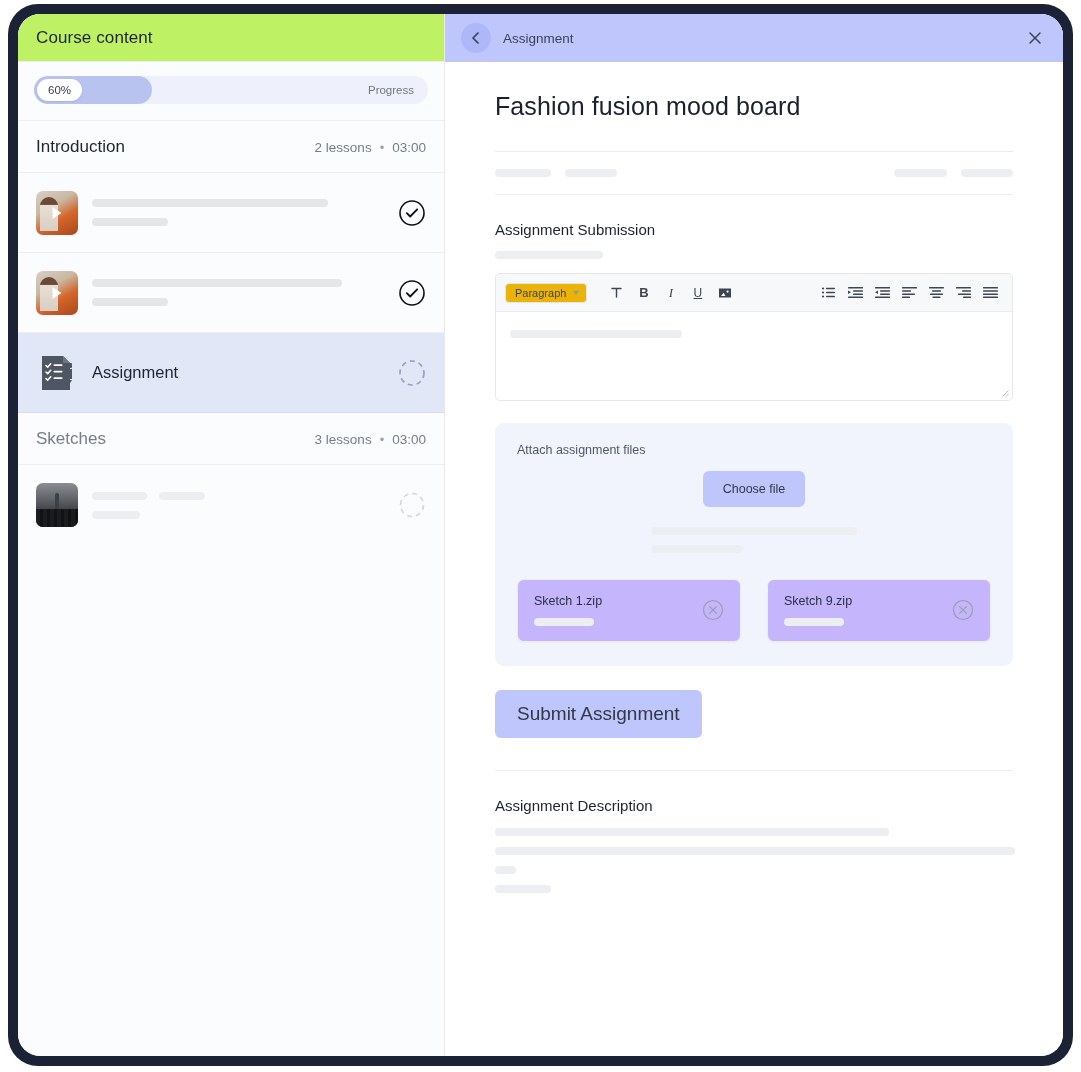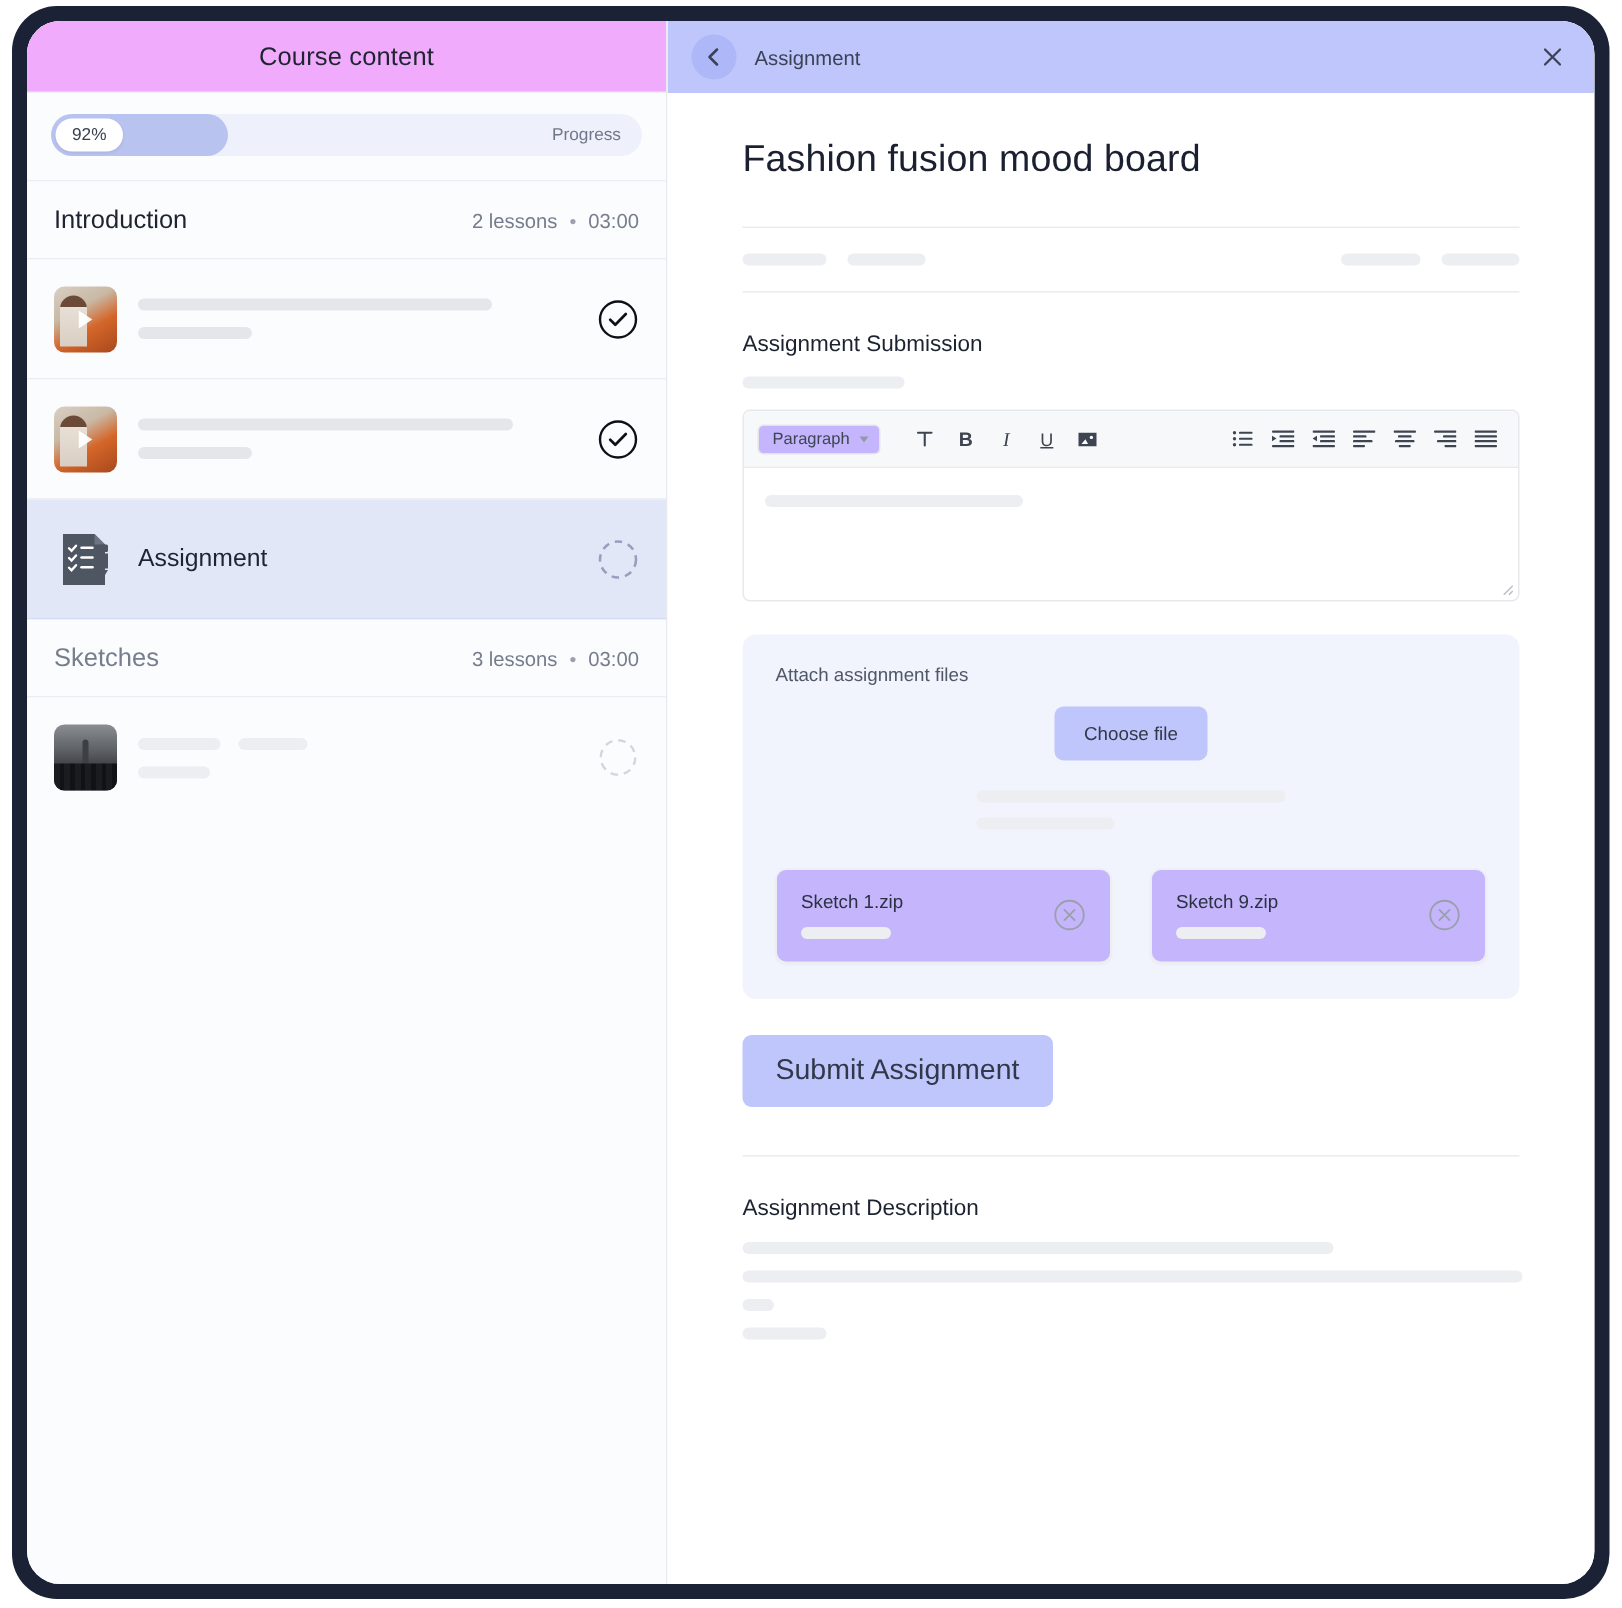--- a/index.html
+++ b/index.html
@@ -35,23 +35,22 @@
     height: 100%;
     background: #fbfcfe;
     border-right: 1px solid #e8eaf0;
     flex: 0 0 427px;
     overflow: hidden;
   }
   .sidebar-header {
     height: 48px;
     display: flex; align-items: center;
     padding: 15px 18px;
-    background: #f0abfc;
+    background: #bef264;
     border-bottom: 1px solid #eceef3;
-    justify-content: center;
   }
   .sidebar-title {
     font-size: 17px;
     color: #1e2430;
     letter-spacing: .1px;
   }
 
   
   .progress-wrap {
     padding: 14px 16px 16px 16px;
@@ -228,21 +227,21 @@
   .toolbar {
     display: flex; align-items: center;
     padding: 6px 9px;
     gap: 3px;
     background: #f7f8fa;
     border-bottom: 1px solid #e9ebef;
     border-radius: 5px 5px 0 0;
   }
   .para-select {
     display: flex; align-items: center; gap: 7px;
-    background: #c4b5fd;
+    background: #eab308;
     border: 1px solid #e3e5ea;
     border-radius: 4px;
     padding: 3px 7px 3px 9px;
     font-size: 11px;
     color: #3d4452;
   }
   .caret {
     width: 0; height: 0;
     border-left: 3.5px solid transparent;
     border-right: 3.5px solid transparent;
@@ -321,21 +320,21 @@
 
   <aside class="sidebar">
 
     <div class="sidebar-header">
       <div class="sidebar-title">Course content</div>
     </div>
 
     <div class="progress-wrap">
       <div class="progress-track">
         <div class="progress-fill" style="width: 30%;"></div>
-        <div class="progress-chip">92%</div>
+        <div class="progress-chip">60%</div>
         <div class="progress-label">Progress</div>
       </div>
     </div>
 
     <div class="section">
       <div class="section-name">Introduction</div>
       <div class="section-meta">
         <span>2 lessons</span>
         <span class="dot">•</span>
         <span>03:00</span>

